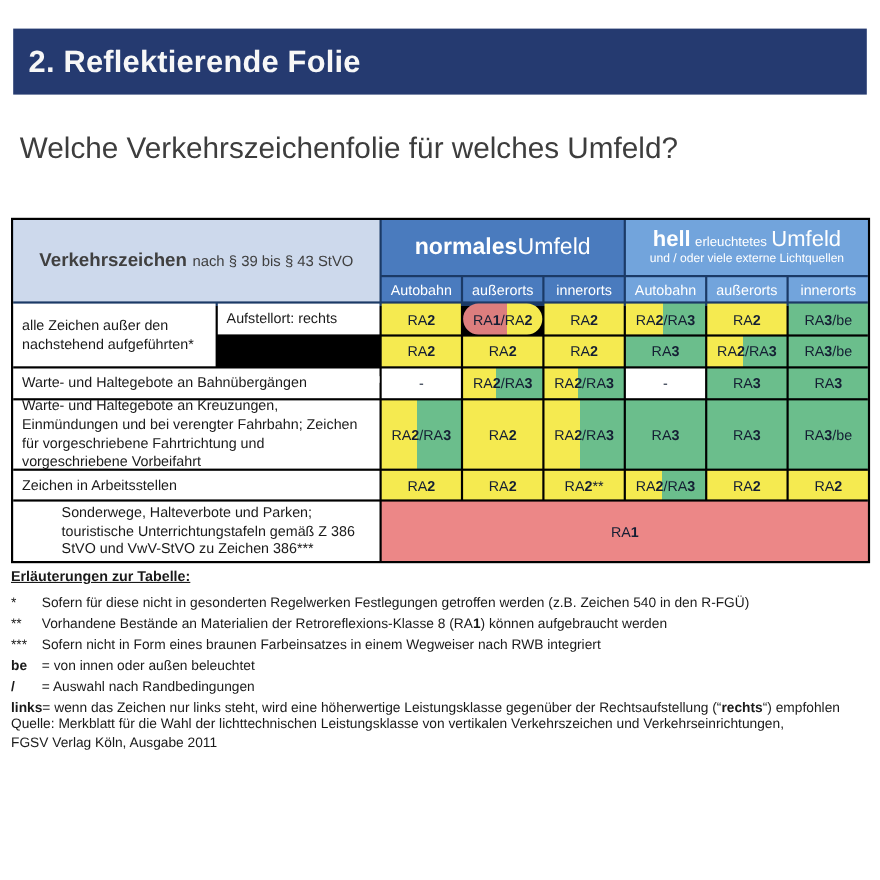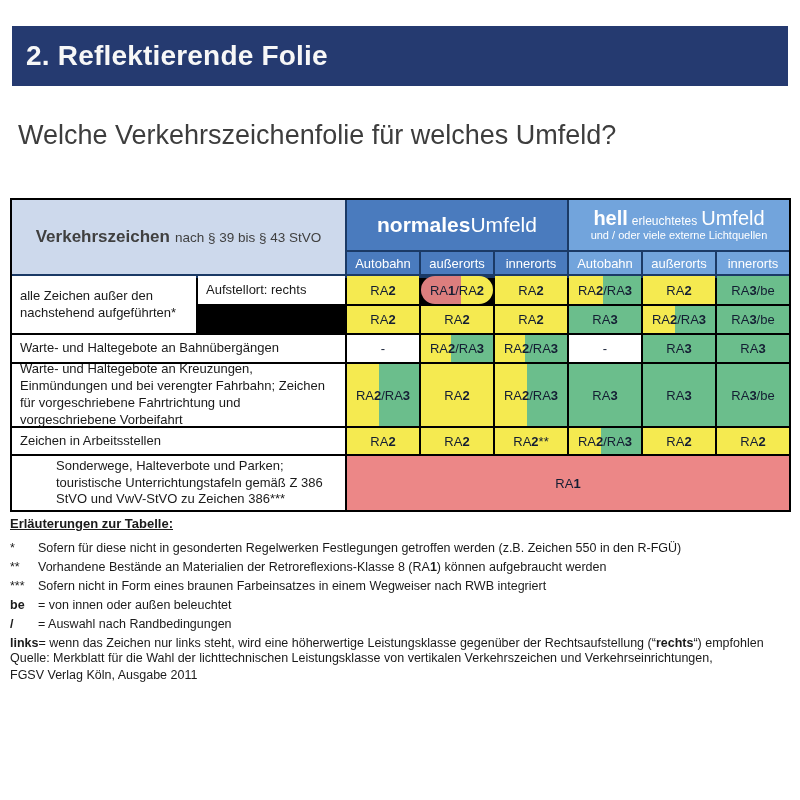--- a/index.html
+++ b/index.html
@@ -120,21 +120,21 @@
       <div class="cell data-cell" style="grid-area: 7 / 8 / 8 / 9; background: rgb(245, 234, 80);">RA<b>2</b></div>
       <div class="cell label-cell" style="grid-area: 8 / 1 / 9 / 3; padding-left: 44px;">Sonderwege, Halteverbote und Parken; touristische Unterrichtungstafeln gemäß Z 386 StVO und VwV-StVO zu Zeichen 386***</div>
       <div class="cell data-cell" style="grid-area: 8 / 3 / 9 / 9; background: rgb(236, 135, 135);">RA<b>1</b></div>
     </div>
 
   <div class="footnotes">
     <div class="fn-heading">Erläuterungen zur Tabelle:</div>
     <div>
         <div class="fn-item">
           <span class="fn-marker">*</span>
-          <span class="fn-text"><span>Sofern für diese nicht in gesonderten Regelwerken Festlegungen getroffen werden (z.B. Zeichen 550 in den R-FGÜ)</span></span>
+          <span class="fn-text"><span>Sofern für diese nicht in gesonderten Regelwerken Festlegungen getroffen werden (z.B. Zeichen 540 in den R-FGÜ)</span></span>
         </div>
         <div class="fn-item">
           <span class="fn-marker">**</span>
           <span class="fn-text"><span>Vorhandene Bestände an Materialien der Retroreflexions-Klasse 8 (RA</span><b>1</b><span>) können aufgebraucht werden</span></span>
         </div>
         <div class="fn-item">
           <span class="fn-marker">***</span>
           <span class="fn-text"><span>Sofern nicht in Form eines braunen Farbeinsatzes in einem Wegweiser nach RWB integriert</span></span>
         </div>
         <div class="fn-item">

